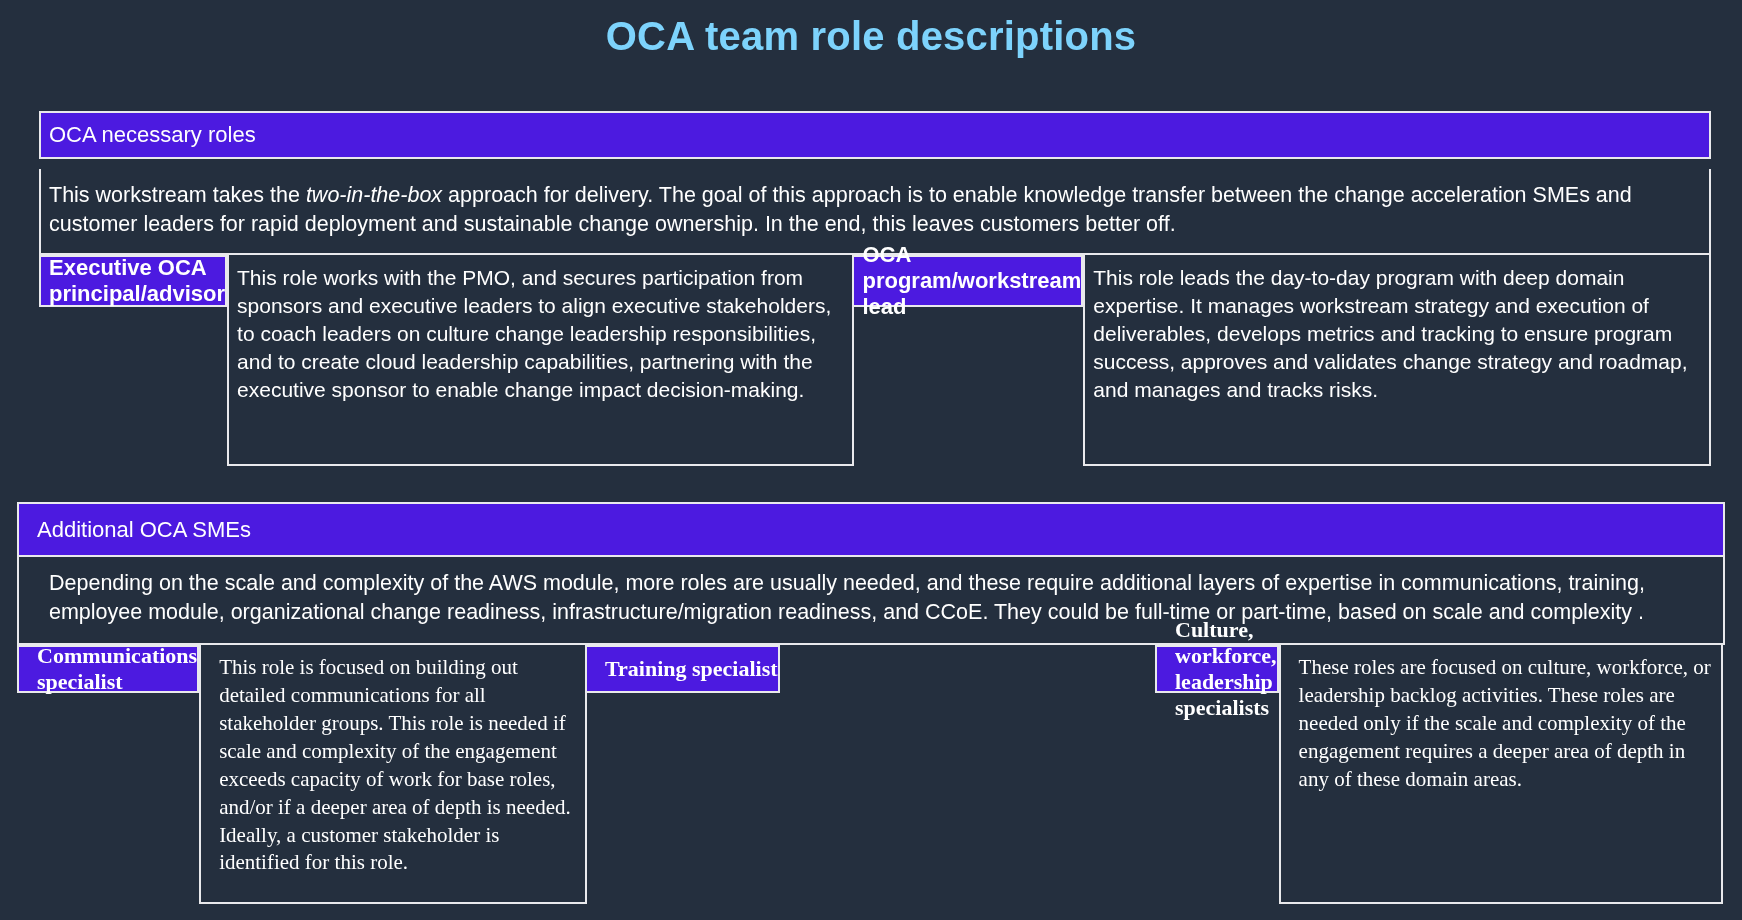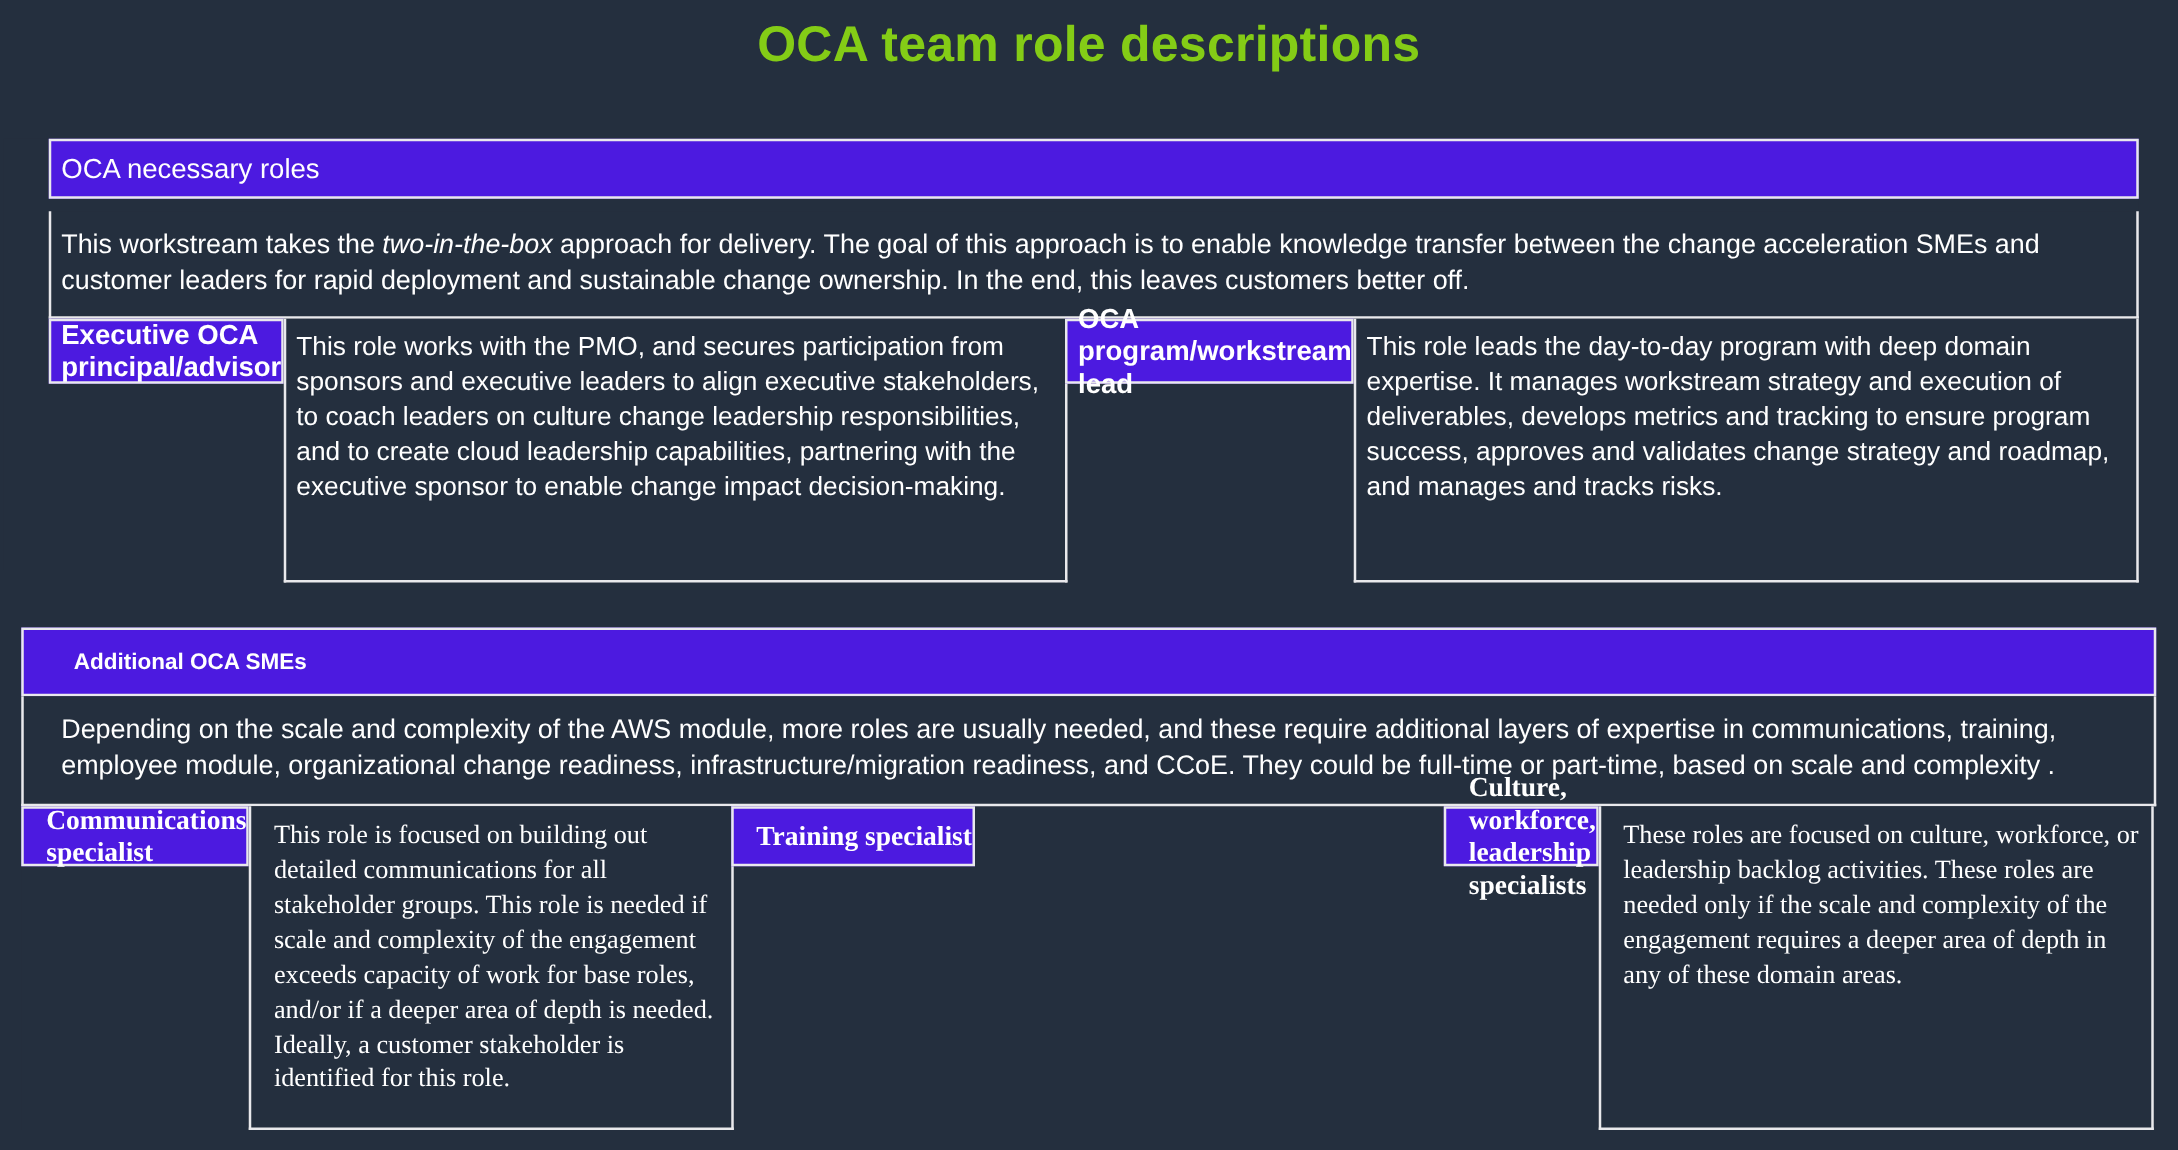--- a/index.html
+++ b/index.html
@@ -21,21 +21,21 @@
     width: 1742px;
     height: 920px;
     box-sizing: border-box;
   }
 
   
   .page-title {
     text-align: center;
     font-size: 40px;
     font-weight: bold;
-    color: #84cc16;
+    color: #7dd3fc;
     letter-spacing: 0.2px;
     padding-top: 12px;
     line-height: 1.2;
     margin: 0;
   }
 
   
   .block {
     position: absolute;
     box-sizing: border-box;
@@ -52,24 +52,23 @@
     color: #ffffff;
   }
 
   .band-title-plain {
     font-size: 22px;
     font-weight: normal;
     padding: 0 0 0 8px;
   }
 
   .band-title-bold {
-    font-size: 18px;
-    font-weight: bold;
+    font-size: 22px;
+    font-weight: normal;
     padding: 0 0 0 18px;
-    margin-left: 22px;
   }
 
   .intro {
     box-sizing: border-box;
     border: 2px solid #e9e9ec;
     border-top: none;
     background: #242f3e;
     font-size: 21.5px;
     line-height: 1.33;
     color: #ffffff;

